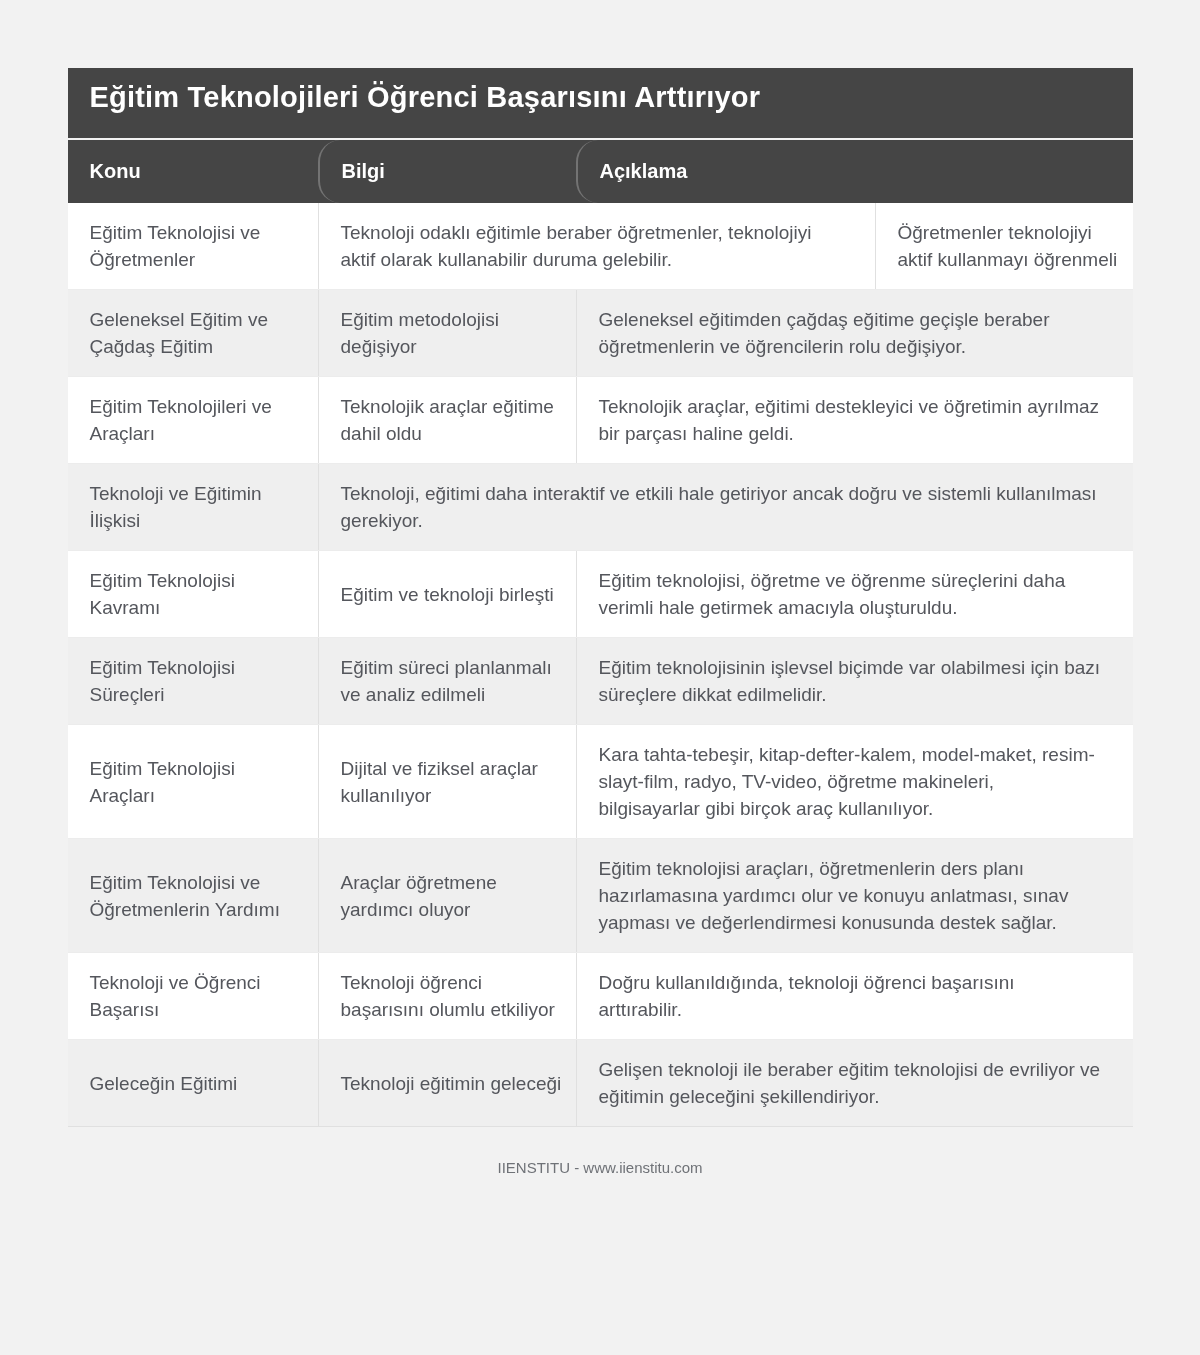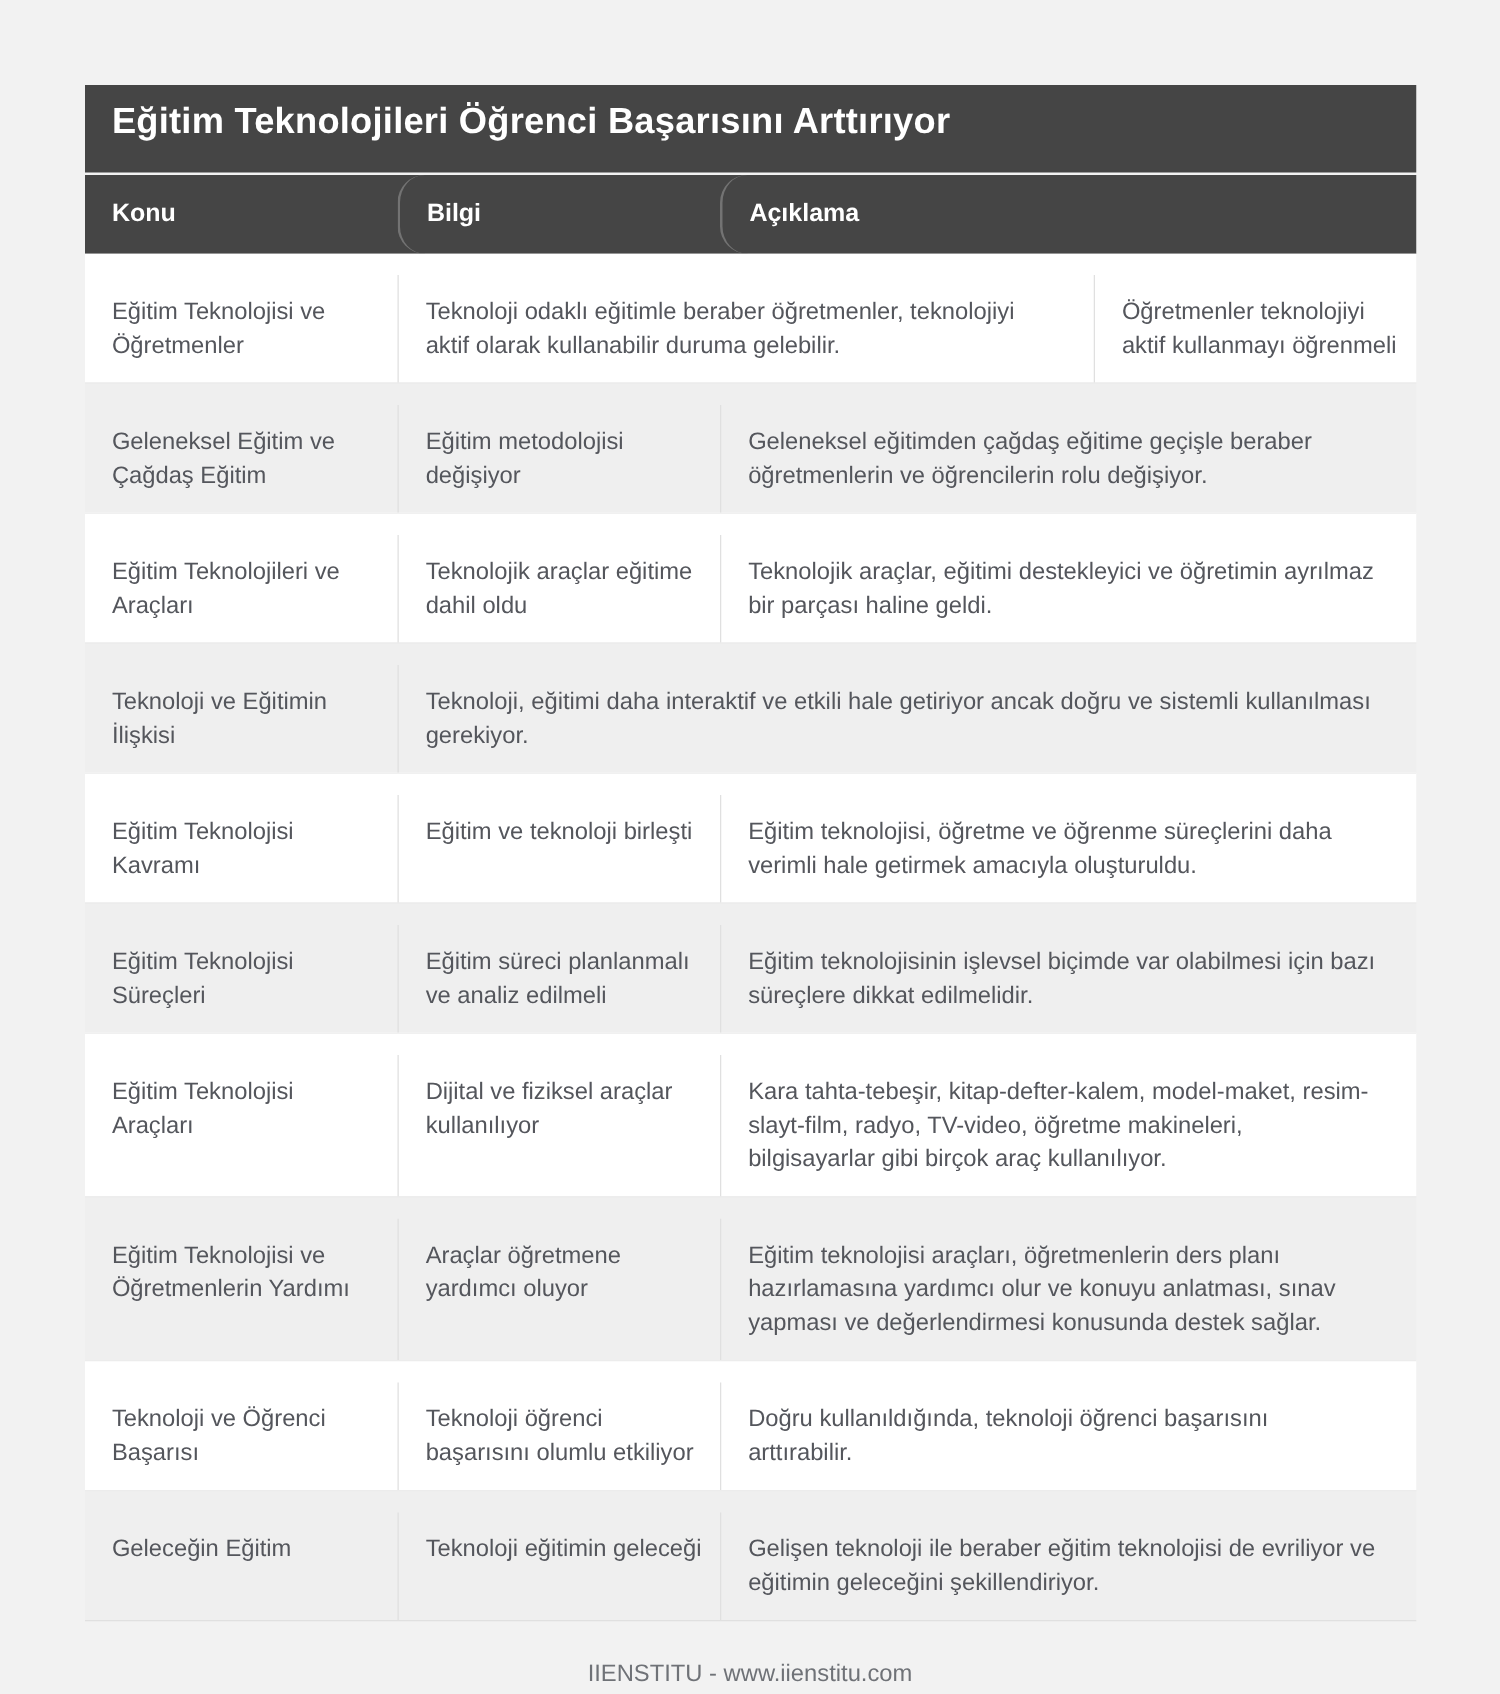--- a/index.html
+++ b/index.html
@@ -52,32 +52,32 @@
     border-bottom: 1px solid var(--col-divider);
   }
   .row {
     display: flex;
     background: var(--row-bg);
   }
   .row:nth-child(even) { background: var(--row-alt-bg); }
   .row + .row { border-top: 1px solid var(--row-divider); }
   .cell {
     display: flex;
+    align-items: center;
     color: var(--body-text);
     font-size: 19px;
     line-height: 27px;
     padding: 16px 14px 16px 22px;
-    margin-top: 17px;
   }
   .cell + .cell { border-left: 1px solid var(--col-divider); }
   .cell.col-aciklama { padding-right: 32px; }
   .footer {
     text-align: center;
     color: var(--footer-text);
-    font-size: 19px;
+    font-size: 15px;
     margin-top: 32px;
     padding-bottom: 48px;
   }
 </style>
 </head>
 <body>
 
 <div class="card">
   <div class="title-bar">Eğitim Teknolojileri Öğrenci Başarısını Arttırıyor</div>
 
@@ -188,21 +188,21 @@
     <div class="cell col-bilgi">
           <span>Teknoloji öğrenci başarısını olumlu etkiliyor</span>
         </div>
     <div class="cell col-aciklama">
           <span>Doğru kullanıldığında, teknoloji öğrenci başarısını arttırabilir.</span>
         </div>
   </div>
 
   <div class="row">
     <div class="cell col-konu">
-          <span>Geleceğin Eğitim</span>
+          <span>Geleceğin Eğitimi</span>
         </div>
     <div class="cell col-bilgi">
           <span>Teknoloji eğitimin geleceği</span>
         </div>
     <div class="cell col-aciklama">
           <span>Gelişen teknoloji ile beraber eğitim teknolojisi de evriliyor ve eğitimin geleceğini şekillendiriyor.</span>
         </div>
   </div>
 </div>
 </div>

